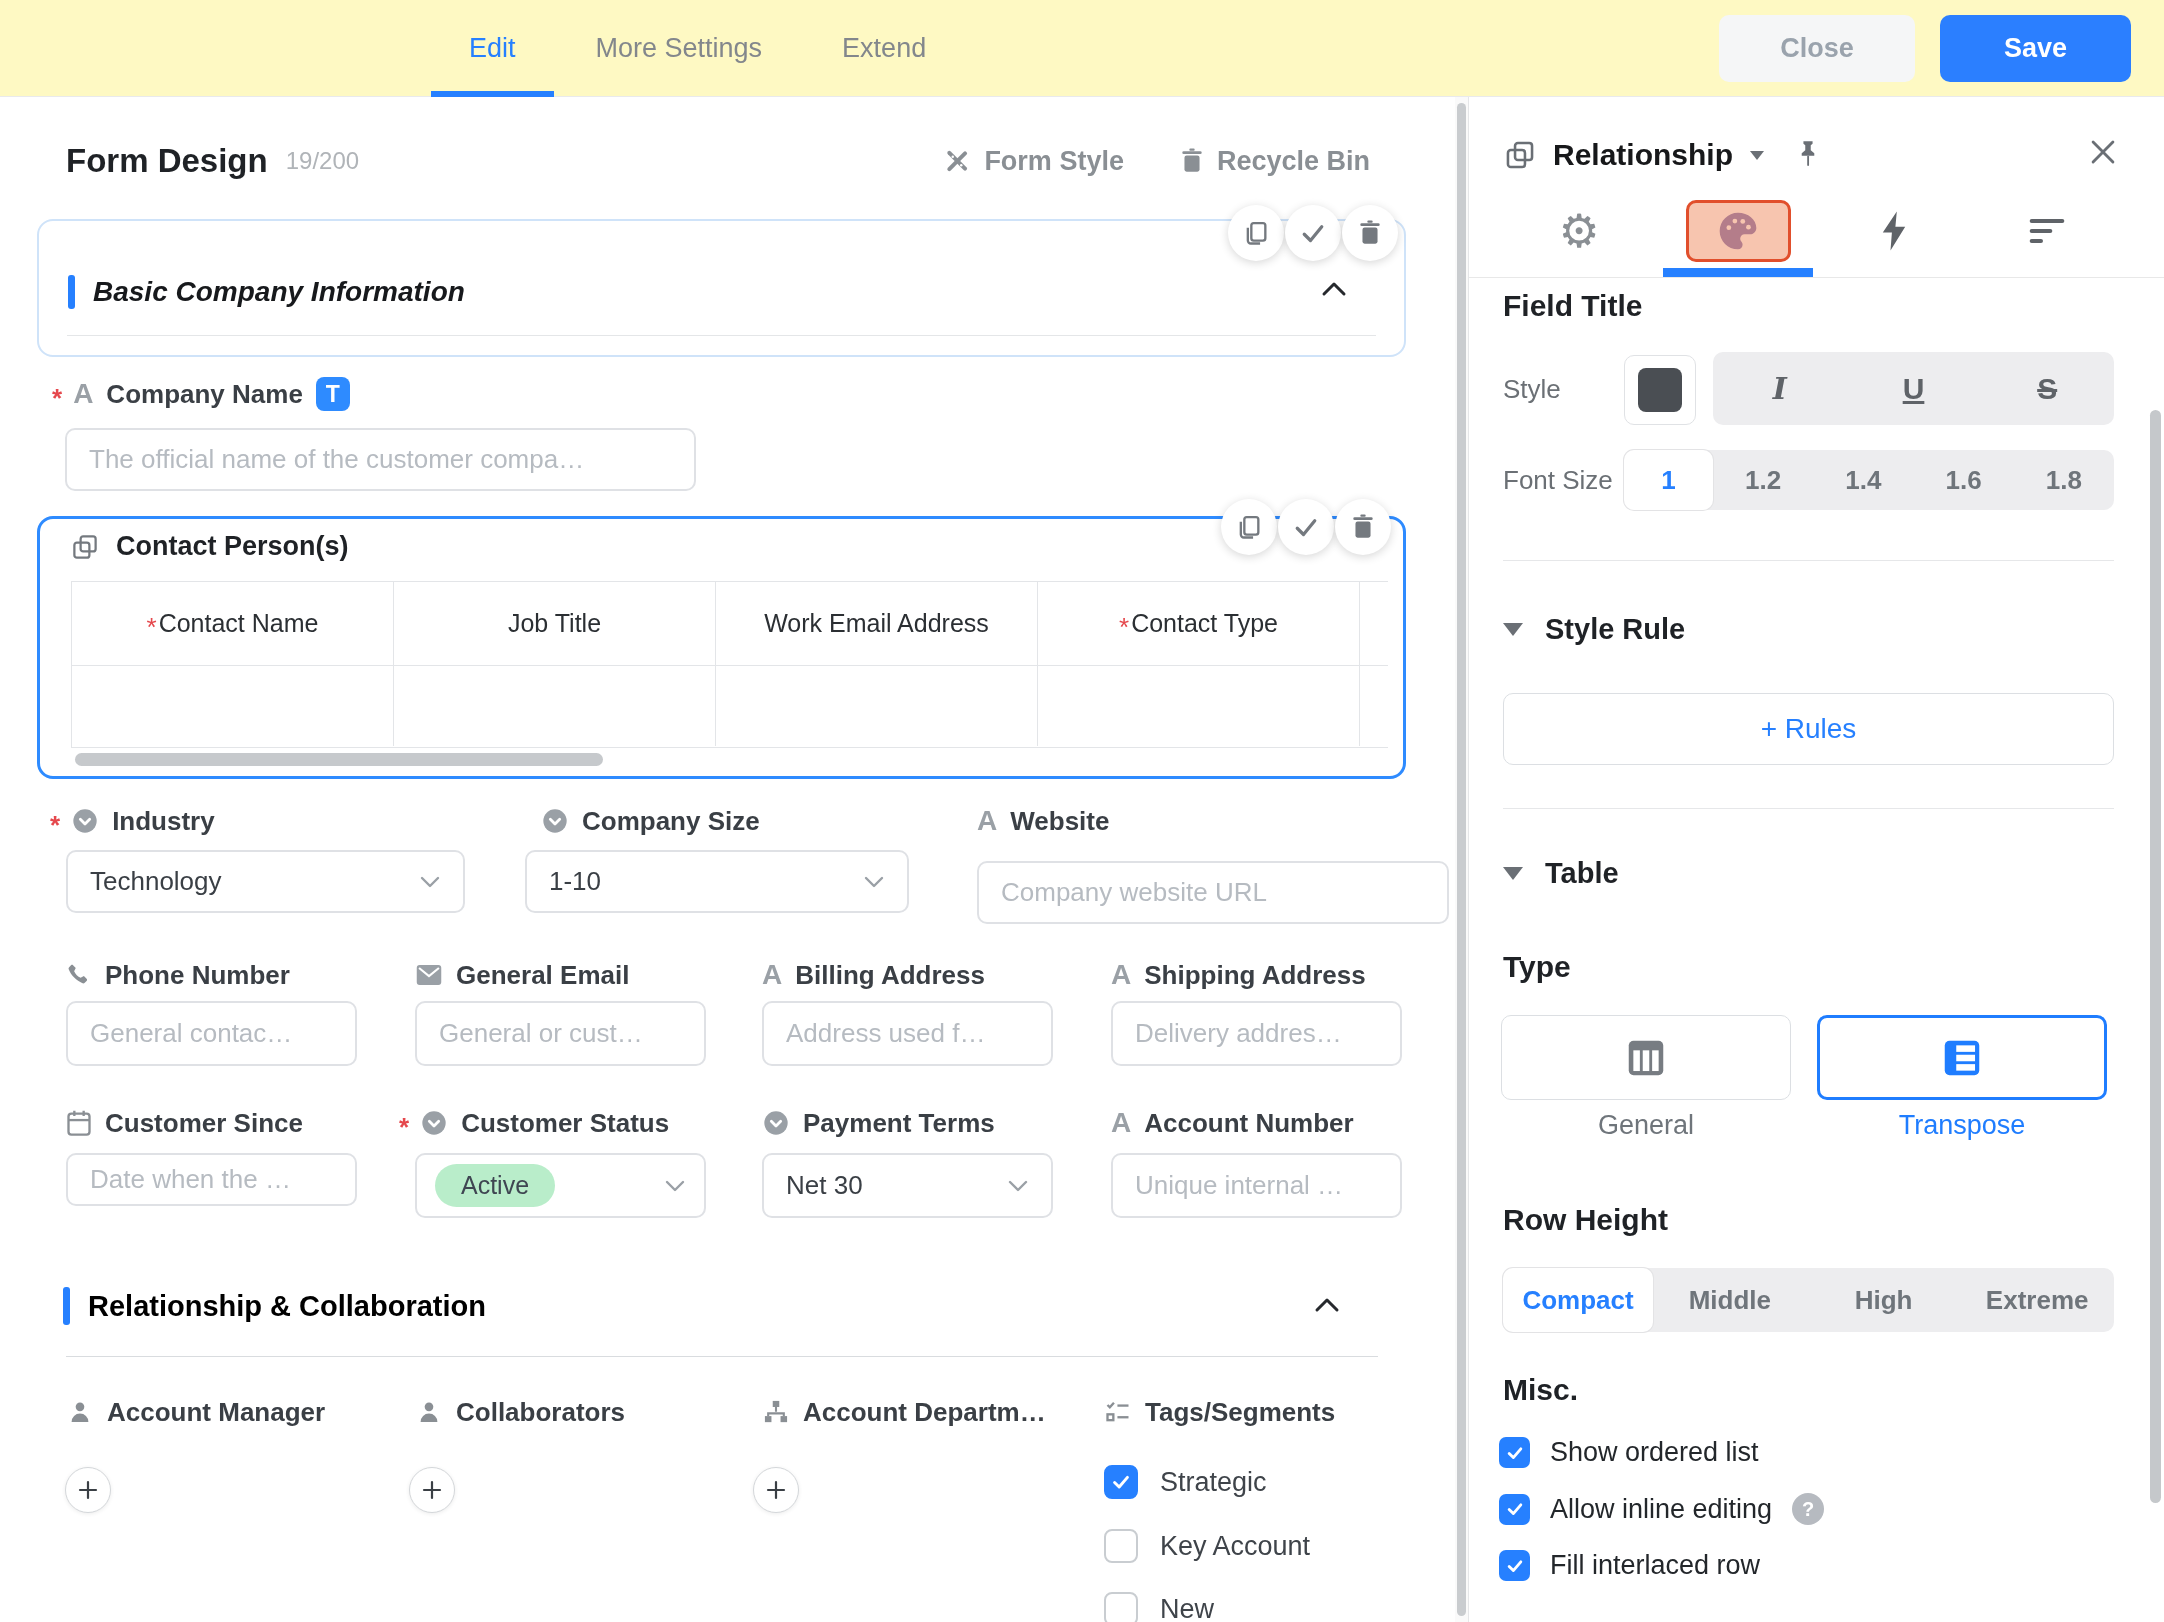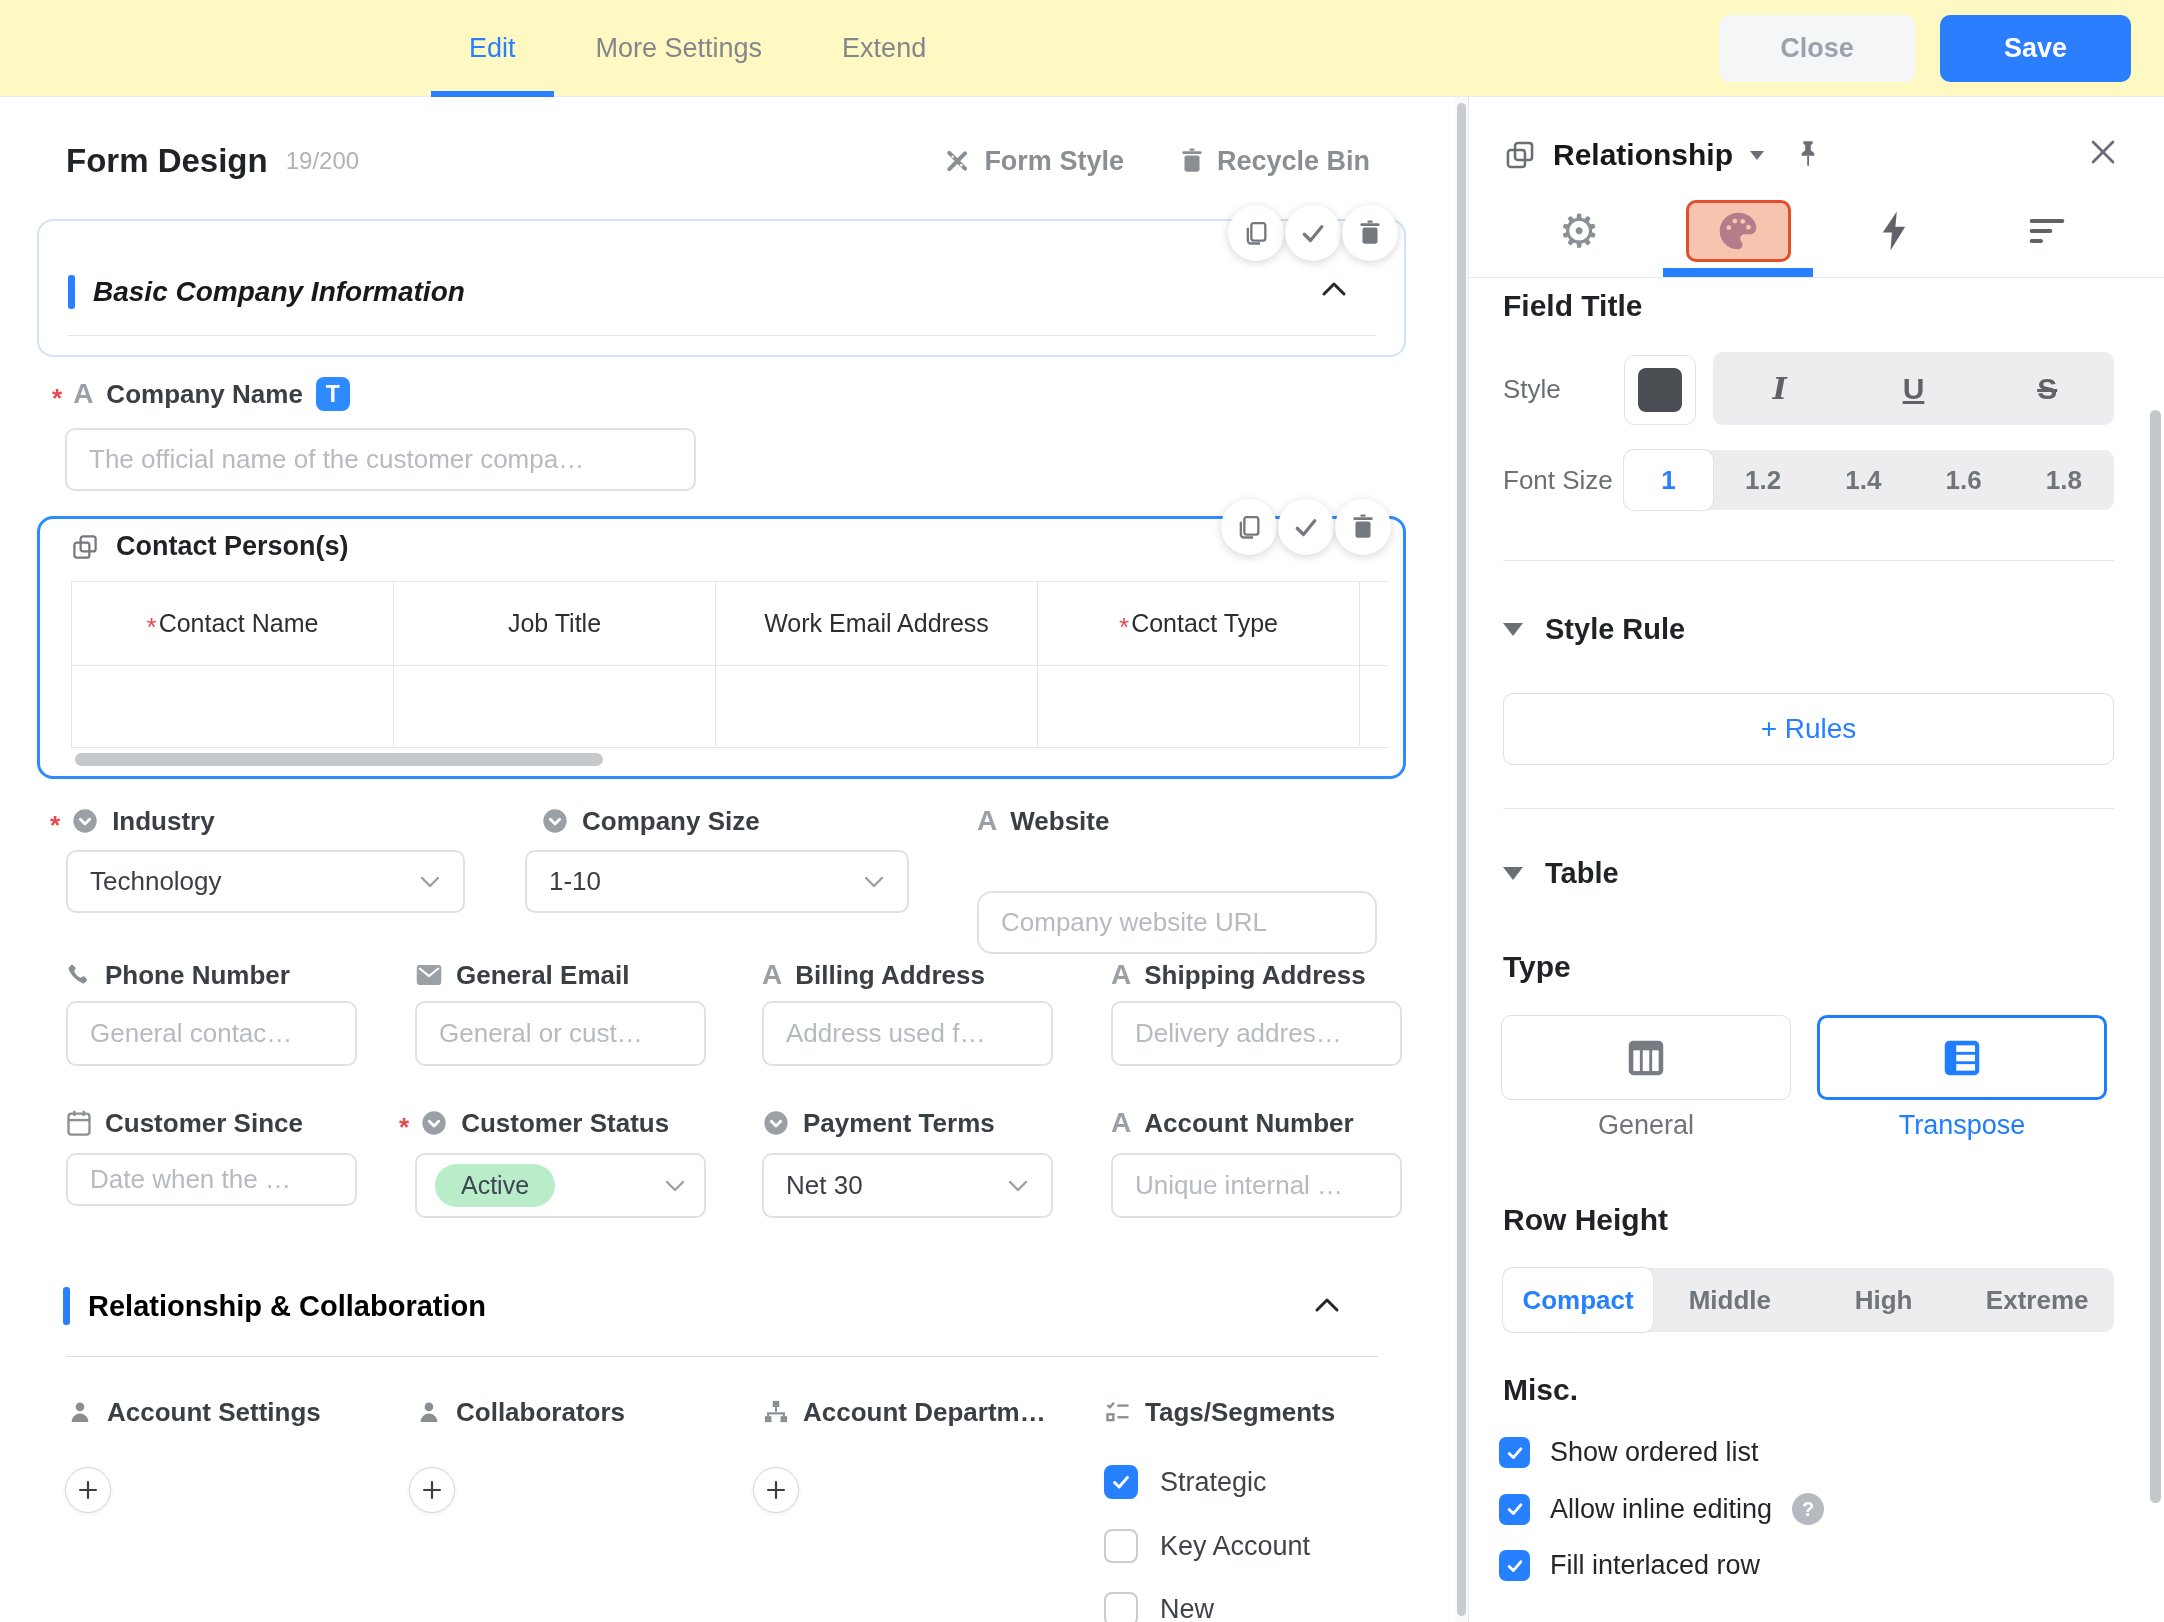--- a/index.html
+++ b/index.html
@@ -285,21 +285,21 @@
         </span>
     </div>
     <div class="selbox" style="left:525px; top:753px; width:384px;">
       <span class="selval">1-10</span>
       <span>
           <svg width="22" height="14" viewBox="0 0 22 14" fill="none" stroke="#9aa0a6" stroke-width="2.4" stroke-linecap="round" stroke-linejoin="round">
             <polyline points="3,3 11,11 19,3"></polyline>
           </svg>
         </span>
     </div>
-    <div class="ibox" style="left:977px; top:794px; width:400px;border-radius:15px;">
+    <div class="ibox" style="left:977px; top:764px; width:472px;">
       <input readonly="" placeholder="Company website URL" style="">
     </div>
 
     <div class="lrow" style="left:66px; top:858px;">
       <span>
           <svg width="26" height="26" viewBox="0 0 24 24">
             <path d="M6.5 3 L9 5.5 L7.5 8.5 C8.6 11.1 11 13.5 13.5 14.6 L16.5 13 L19 15.5 C19.6 16.1 19.6 16.9 19 17.5 L17.3 19.2 C16.8 19.7 16 19.9 15.3 19.6 C9.6 17.4 4.7 12.5 2.5 6.8 C2.2 6.1 2.4 5.3 2.9 4.8 L4.6 3.1 C5.2 2.5 6 2.5 6.5 3 Z" fill="#8a8f94"></path>
           </svg>
         </span>
       <span>Phone Number</span>
@@ -402,21 +402,21 @@
       </div>
     <div class="hdiv" style="left:66px; width:1312px; top:1259px; background:#d9dcdf;"></div>
 
     <div class="lrow" style="left:66px; top:1295px;">
       <span>
           <svg width="28" height="28" viewBox="0 0 24 24">
             <circle cx="12" cy="7.6" r="3.7" fill="#8a8f94"></circle>
             <path d="M4.8 20.5 a7.2 7.2 0 0 1 14.4 0 Z" fill="#8a8f94"></path>
           </svg>
         </span>
-      <span>Account Settings</span>
+      <span>Account Manager</span>
     </div>
     <div class="lrow" style="left:415px; top:1295px;">
       <span>
           <svg width="28" height="28" viewBox="0 0 24 24">
             <circle cx="12" cy="7.6" r="3.7" fill="#8a8f94"></circle>
             <path d="M4.8 20.5 a7.2 7.2 0 0 1 14.4 0 Z" fill="#8a8f94"></path>
           </svg>
         </span>
       <span>Collaborators</span>
     </div>

